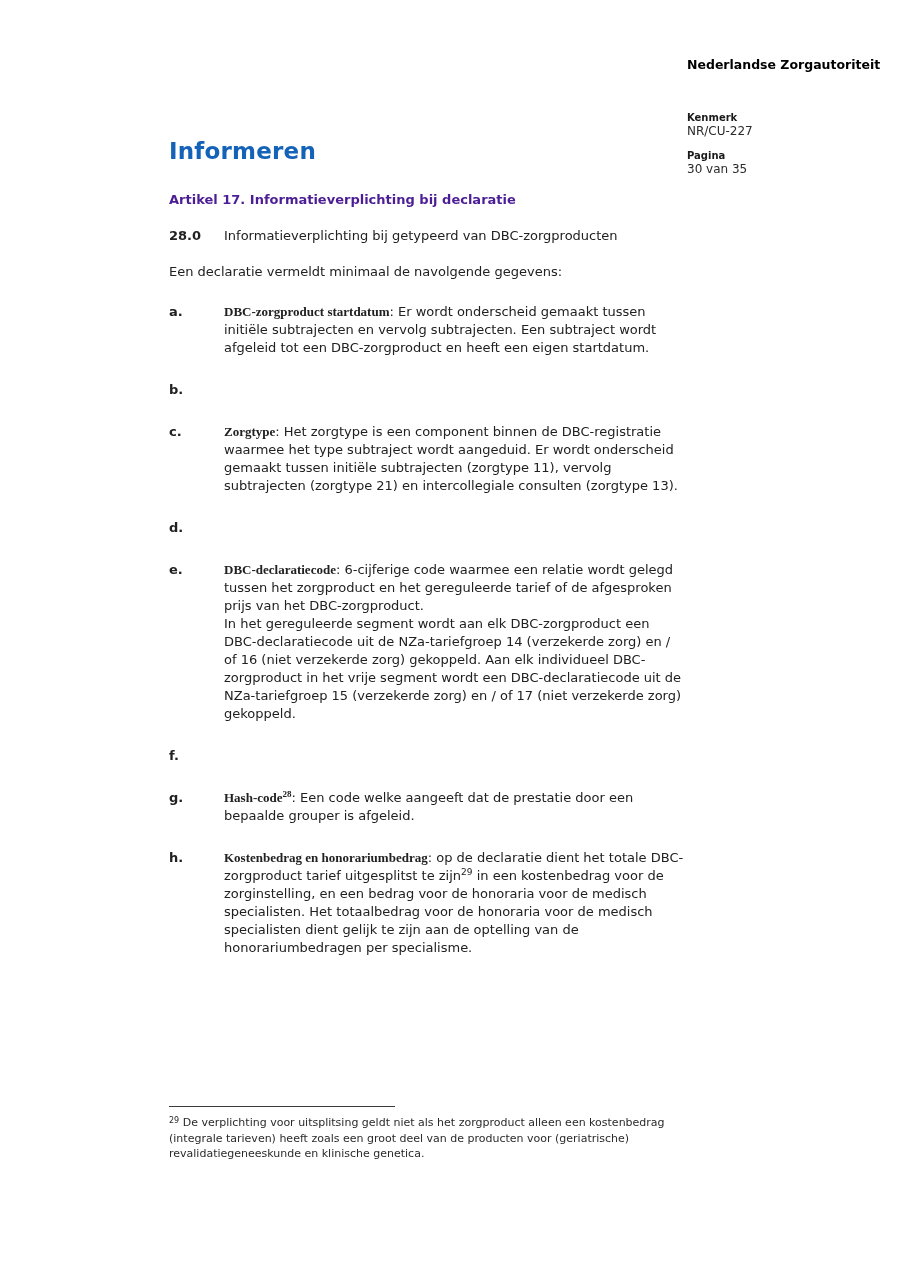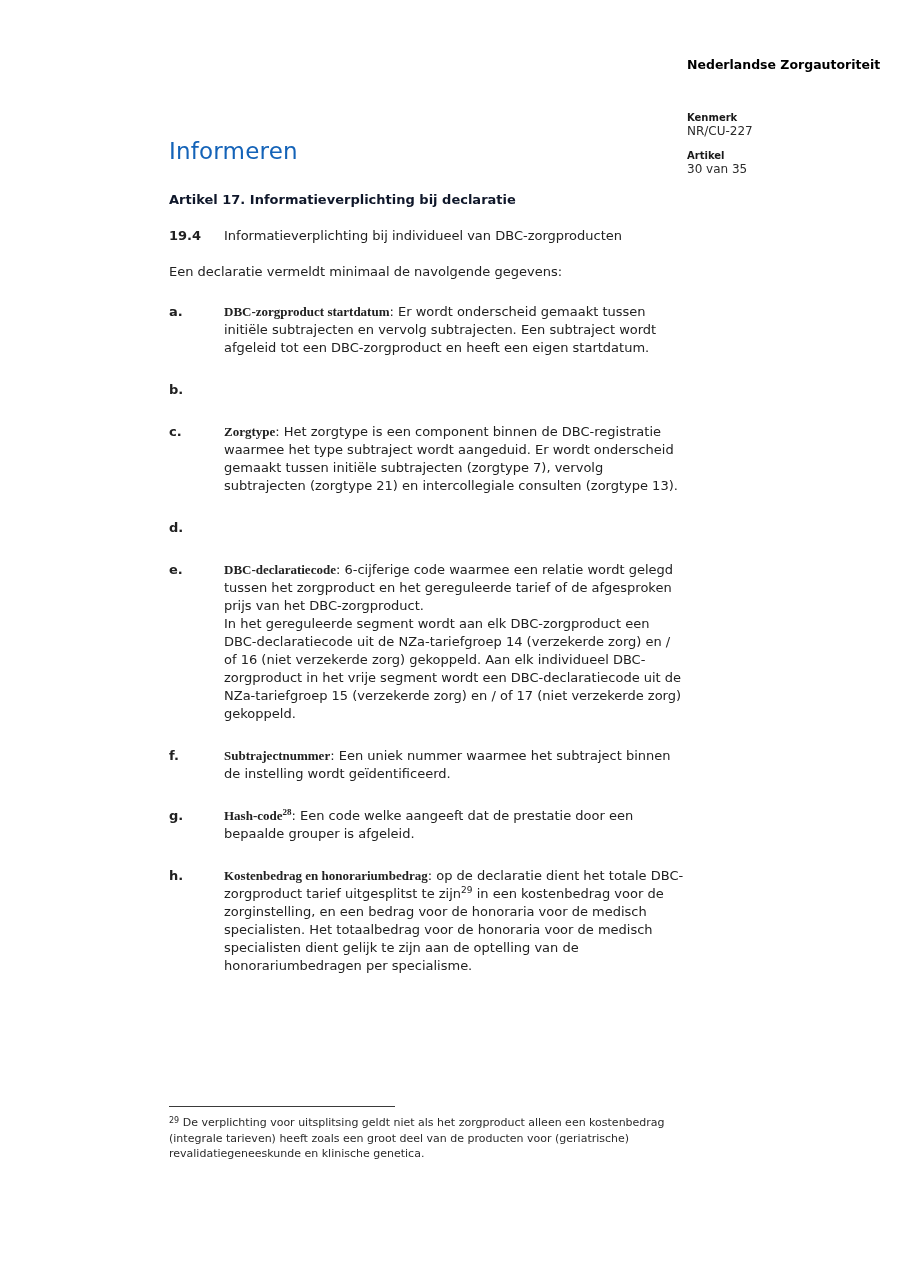--- a/index.html
+++ b/index.html
@@ -34,30 +34,30 @@
     position: absolute;
     left: 169px;
     top: 138px;
     width: 516px;
     font-size: 13px;
     line-height: 18px;
   }
   .doc-title {
     font-size: 23px;
     line-height: 27px;
-    font-weight: normal;
+    font-weight: bold;
     letter-spacing: 0.2px;
     color: #1463b8;
     margin: 0 0 26px 0;
   }
   .article-heading {
     font-size: 13px;
     line-height: 18px;
     font-weight: bold;
-    color: #0f172a;
+    color: #4c1d95;
     margin: 0 0 18px 0;
   }
   .clause { display: flex; margin: 0 0 18px 0; }
   .clause-num { width: 55px; flex: none; font-weight: bold; }
   .intro { margin: 0 0 22px 0; }
 
   .def-list { }
   .li-row { display: flex; margin-bottom: 24px; }
   .li-letter { width: 55px; flex: none; font-weight: bold; }
   .li-body { flex: 1; white-space: pre-wrap; }
@@ -95,60 +95,59 @@
 <div class="page">
 
   <div class="header-org">Nederlandse Zorgautoriteit</div>
 
   <div class="header-meta">
     <div class="meta-item">
       <div class="meta-label">Kenmerk</div>
       <div class="meta-value">NR/CU-227</div>
     </div>
     <div class="meta-item">
-      <div class="meta-label">Artikel</div>
+      <div class="meta-label">Pagina</div>
       <div class="meta-value">30 van 35</div>
     </div>
   </div>
 
   <div class="main">
     <h1 class="doc-title">Informeren</h1>
 
     <h2 class="article-heading">Artikel 17. Informatieverplichting bij declaratie</h2>
 
     <div class="clause">
-      <span class="clause-num">19.4</span>
-      <span class="clause-title">Informatieverplichting bij individueel van DBC-zorgproducten</span>
+      <span class="clause-num">28.0</span>
+      <span class="clause-title">Informatieverplichting bij getypeerd van DBC-zorgproducten</span>
     </div>
 
     <p class="intro">Een declaratie vermeldt minimaal de navolgende gegevens:</p>
 
     <div class="def-list">
         <div class="li-row">
           <div class="li-letter">a.</div>
           <div class="li-body"><span class="b">DBC-zorgproduct startdatum</span><span>: Er wordt onderscheid gemaakt tussen initiële subtrajecten en vervolg subtrajecten. Een subtraject wordt afgeleid tot een DBC-zorgproduct en heeft een eigen startdatum.</span></div>
         </div>
         <div class="li-row">
           <div class="li-letter">b.</div>
         </div>
         <div class="li-row">
           <div class="li-letter">c.</div>
-          <div class="li-body"><span class="b">Zorgtype</span><span>: Het zorgtype is een component binnen de DBC-registratie waarmee het type subtraject wordt aangeduid. Er wordt onderscheid gemaakt tussen initiële subtrajecten (zorgtype 7), vervolg subtrajecten (zorgtype 21) en intercollegiale consulten (zorgtype 13).</span></div>
+          <div class="li-body"><span class="b">Zorgtype</span><span>: Het zorgtype is een component binnen de DBC-registratie waarmee het type subtraject wordt aangeduid. Er wordt onderscheid gemaakt tussen initiële subtrajecten (zorgtype 11), vervolg subtrajecten (zorgtype 21) en intercollegiale consulten (zorgtype 13).</span></div>
         </div>
         <div class="li-row">
           <div class="li-letter">d.</div>
         </div>
         <div class="li-row">
           <div class="li-letter">e.</div>
           <div class="li-body"><span class="b">DBC-declaratiecode</span><span>: 6-cijferige code waarmee een relatie wordt gelegd tussen het zorgproduct en het gereguleerde tarief of de afgesproken prijs van het DBC-zorgproduct.
 In het gereguleerde segment wordt aan elk DBC-zorgproduct een DBC-declaratiecode uit de NZa-tariefgroep 14 (verzekerde zorg) en / of 16 (niet verzekerde zorg) gekoppeld. Aan elk individueel DBC-zorgproduct in het vrije segment wordt een DBC-declaratiecode uit de NZa-tariefgroep 15 (verzekerde zorg) en / of 17 (niet verzekerde zorg) gekoppeld.</span></div>
         </div>
         <div class="li-row">
           <div class="li-letter">f.</div>
-          <div class="li-body"><span class="b">Subtrajectnummer</span><span>: Een uniek nummer waarmee het subtraject binnen de instelling wordt geïdentificeerd.</span></div>
         </div>
         <div class="li-row">
           <div class="li-letter">g.</div>
           <div class="li-body"><span class="b">Hash-code</span><sup class="b">28</sup><span>: Een code welke aangeeft dat de prestatie door een bepaalde grouper is afgeleid.</span></div>
         </div>
         <div class="li-row">
           <div class="li-letter">h.</div>
           <div class="li-body"><span class="b">Kostenbedrag en honorariumbedrag</span><span>: op de declaratie dient het totale DBC-zorgproduct tarief uitgesplitst te zijn</span><sup>29</sup><span> in een kostenbedrag voor de zorginstelling, en een bedrag voor de honoraria voor de medisch specialisten. Het totaalbedrag voor de honoraria voor de medisch specialisten dient gelijk te zijn aan de optelling van de honorariumbedragen per specialisme.</span></div>
         </div>
       </div>

